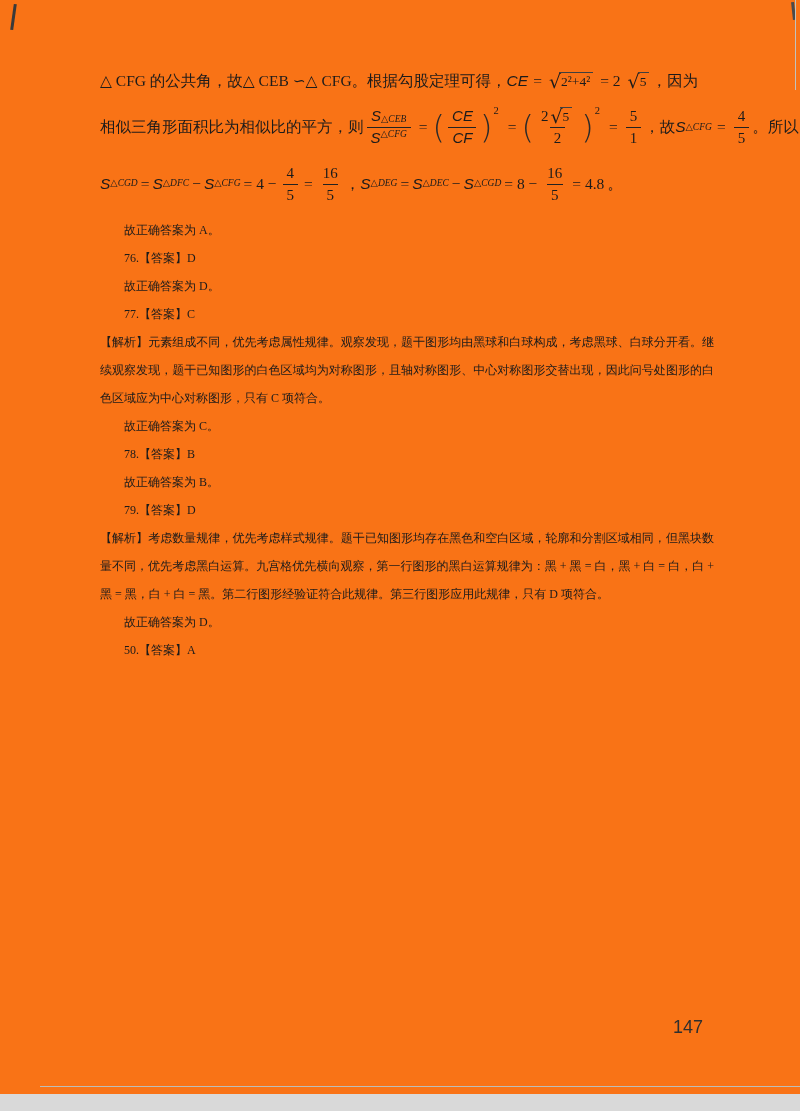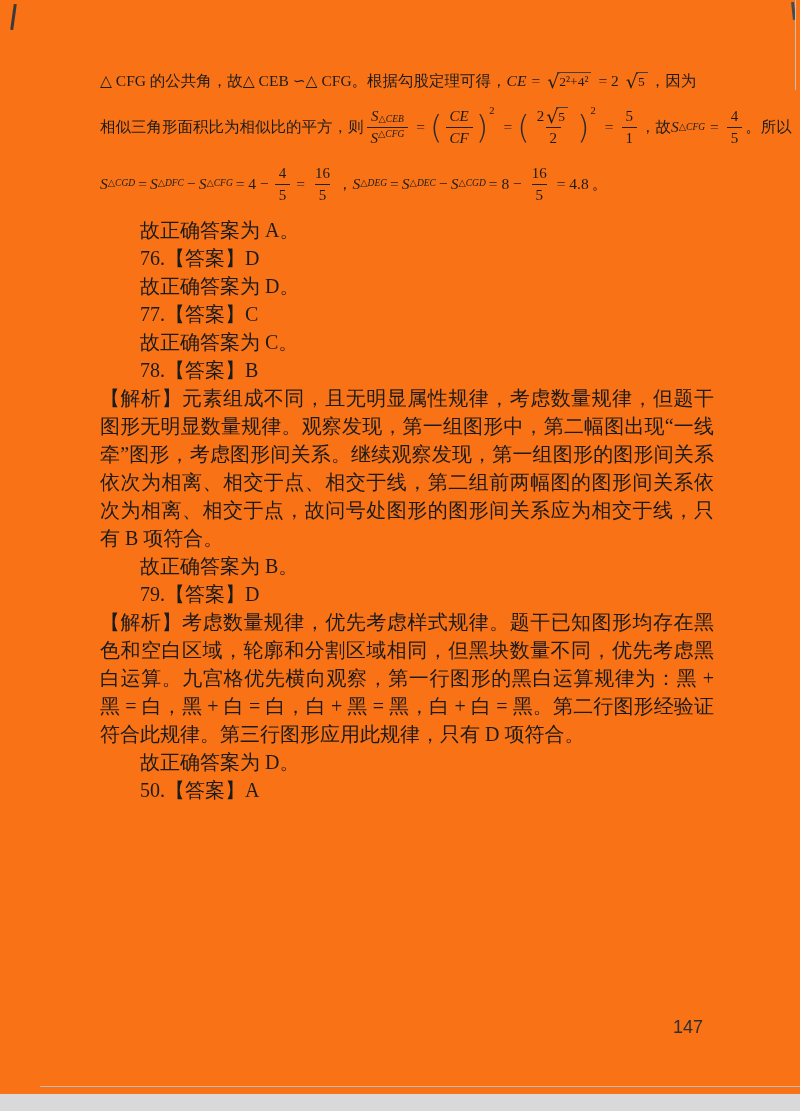--- a/index.html
+++ b/index.html
@@ -12,31 +12,31 @@
     font-family: "Liberation Serif", "DejaVu Serif", serif;
     color: #1b1b1b;
   }
   .scan-tick-tl { position: absolute; left: 12px; top: 4px; width: 3px; height: 26px; background: #3a3a3a; transform: rotate(8deg); }
   .scan-tick-tr { position: absolute; right: 5px; top: 2px; width: 3px; height: 18px; background: #4a4a4a; transform: rotate(-6deg); }
   .scan-bottom-line { position: absolute; left: 40px; right: 0; bottom: 7px; height: 1px; background: #bdbdb8; }
   .scan-right-line { position: absolute; right: 4px; top: 0; width: 1px; height: 90px; background: #c2c2bc; }
 
   .content { position: absolute; left: 100px; top: 64px; width: 614px; }
 
-  p { margin: 0; font-size: 20px; line-height: 28px; text-align: justify; }
+  p { margin: 0; font-size: 12px; line-height: 28px; text-align: justify; }
   .ind { text-indent: 2em; }
   b { font-weight: normal; }
 
   
   .mline { display: flex; align-items: center; flex-wrap: nowrap; font-size: 15.5px; line-height: 1.2; }
   .m1 { margin: 8px 0 16px; }
   .m2 { margin: 0 0 16px; }
   .m3 { margin: 0 0 12px; }
   .cjk { white-space: nowrap; }
-  .var { font-style: italic; font-family: Liberation Serif, serif; }
+  .var { font-style: italic; font-family: Liberation Sans, sans-serif; }
   sub { font-size: 9.5px; font-style: italic; letter-spacing: 0; }
   .op { margin: 0 5px; white-space: nowrap; }
   .opn { margin: 0 3px; white-space: nowrap; }
 
   .frac { display: inline-flex; flex-direction: column; align-items: center; margin: 0 3px; font-size: 15px; line-height: 1.25; }
   .frac .num { padding: 0 4px 1px; display: flex; align-items: flex-end; justify-content: center; }
   .frac .den { border-top: 1px solid #222; padding: 1px 4px 0; display: flex; justify-content: center; }
 
   .sqrt { display: inline-flex; align-items: flex-start; margin: 0 2px; }
   .radsign { font-size: 19px; line-height: 1; margin-right: -2px; font-family: "DejaVu Sans", sans-serif; }
@@ -166,24 +166,24 @@
       <span class="opn">= 4.8</span>
       <span class="cjk">。</span>
     </p>
 
     <p class="ind">故正确答案为 A。</p>
 
     <p class="ind"><span>76.</span><b>【答案】</b><span>D</span></p>
     <p class="ind">故正确答案为 D。</p>
 
     <p class="ind"><span>77.</span><b>【答案】</b><span>C</span></p>
+    <p><b>【解析】</b><span>元素组成不同，优先考虑属性规律。观察发现，题干图形均由黑球和白球构成，考虑黑球、白球分开看。继续观察发现，题干已知图形的白色区域均为对称图形，且轴对称图形、中心对称图形交替出现，因此问号处图形的白色区域应为中心对称图形，只有 C 项符合。</span></p>
     <p class="ind">故正确答案为 C。</p>
 
     <p class="ind"><span>78.</span><b>【答案】</b><span>B</span></p>
-    <p><b>【解析】</b><span>元素组成不同，且无明显属性规律，考虑数量规律，但题干图形无明显数量规律。观察发现，第一组图形中，第二幅图出现“一线牵”图形，考虑图形间关系。继续观察发现，第一组图形的图形间关系依次为相离、相交于点、相交于线，第二组前两幅图的图形间关系依次为相离、相交于点，故问号处图形的图形间关系应为相交于线，只有 B 项符合。</span></p>
     <p class="ind">故正确答案为 B。</p>
 
     <p class="ind"><span>79.</span><b>【答案】</b><span>D</span></p>
     <p><b>【解析】</b><span>考虑数量规律，优先考虑样式规律。题干已知图形均存在黑色和空白区域，轮廓和分割区域相同，但黑块数量不同，优先考虑黑白运算。九宫格优先横向观察，第一行图形的黑白运算规律为：黑 + 黑 = 白，黑 + 白 = 白，白 + 黑 = 黑，白 + 白 = 黑。第二行图形经验证符合此规律。第三行图形应用此规律，只有 D 项符合。</span></p>
     <p class="ind">故正确答案为 D。</p>
 
     <p class="ind"><span>50.</span><b>【答案】</b><span>A</span></p>
 
   </div>
 

